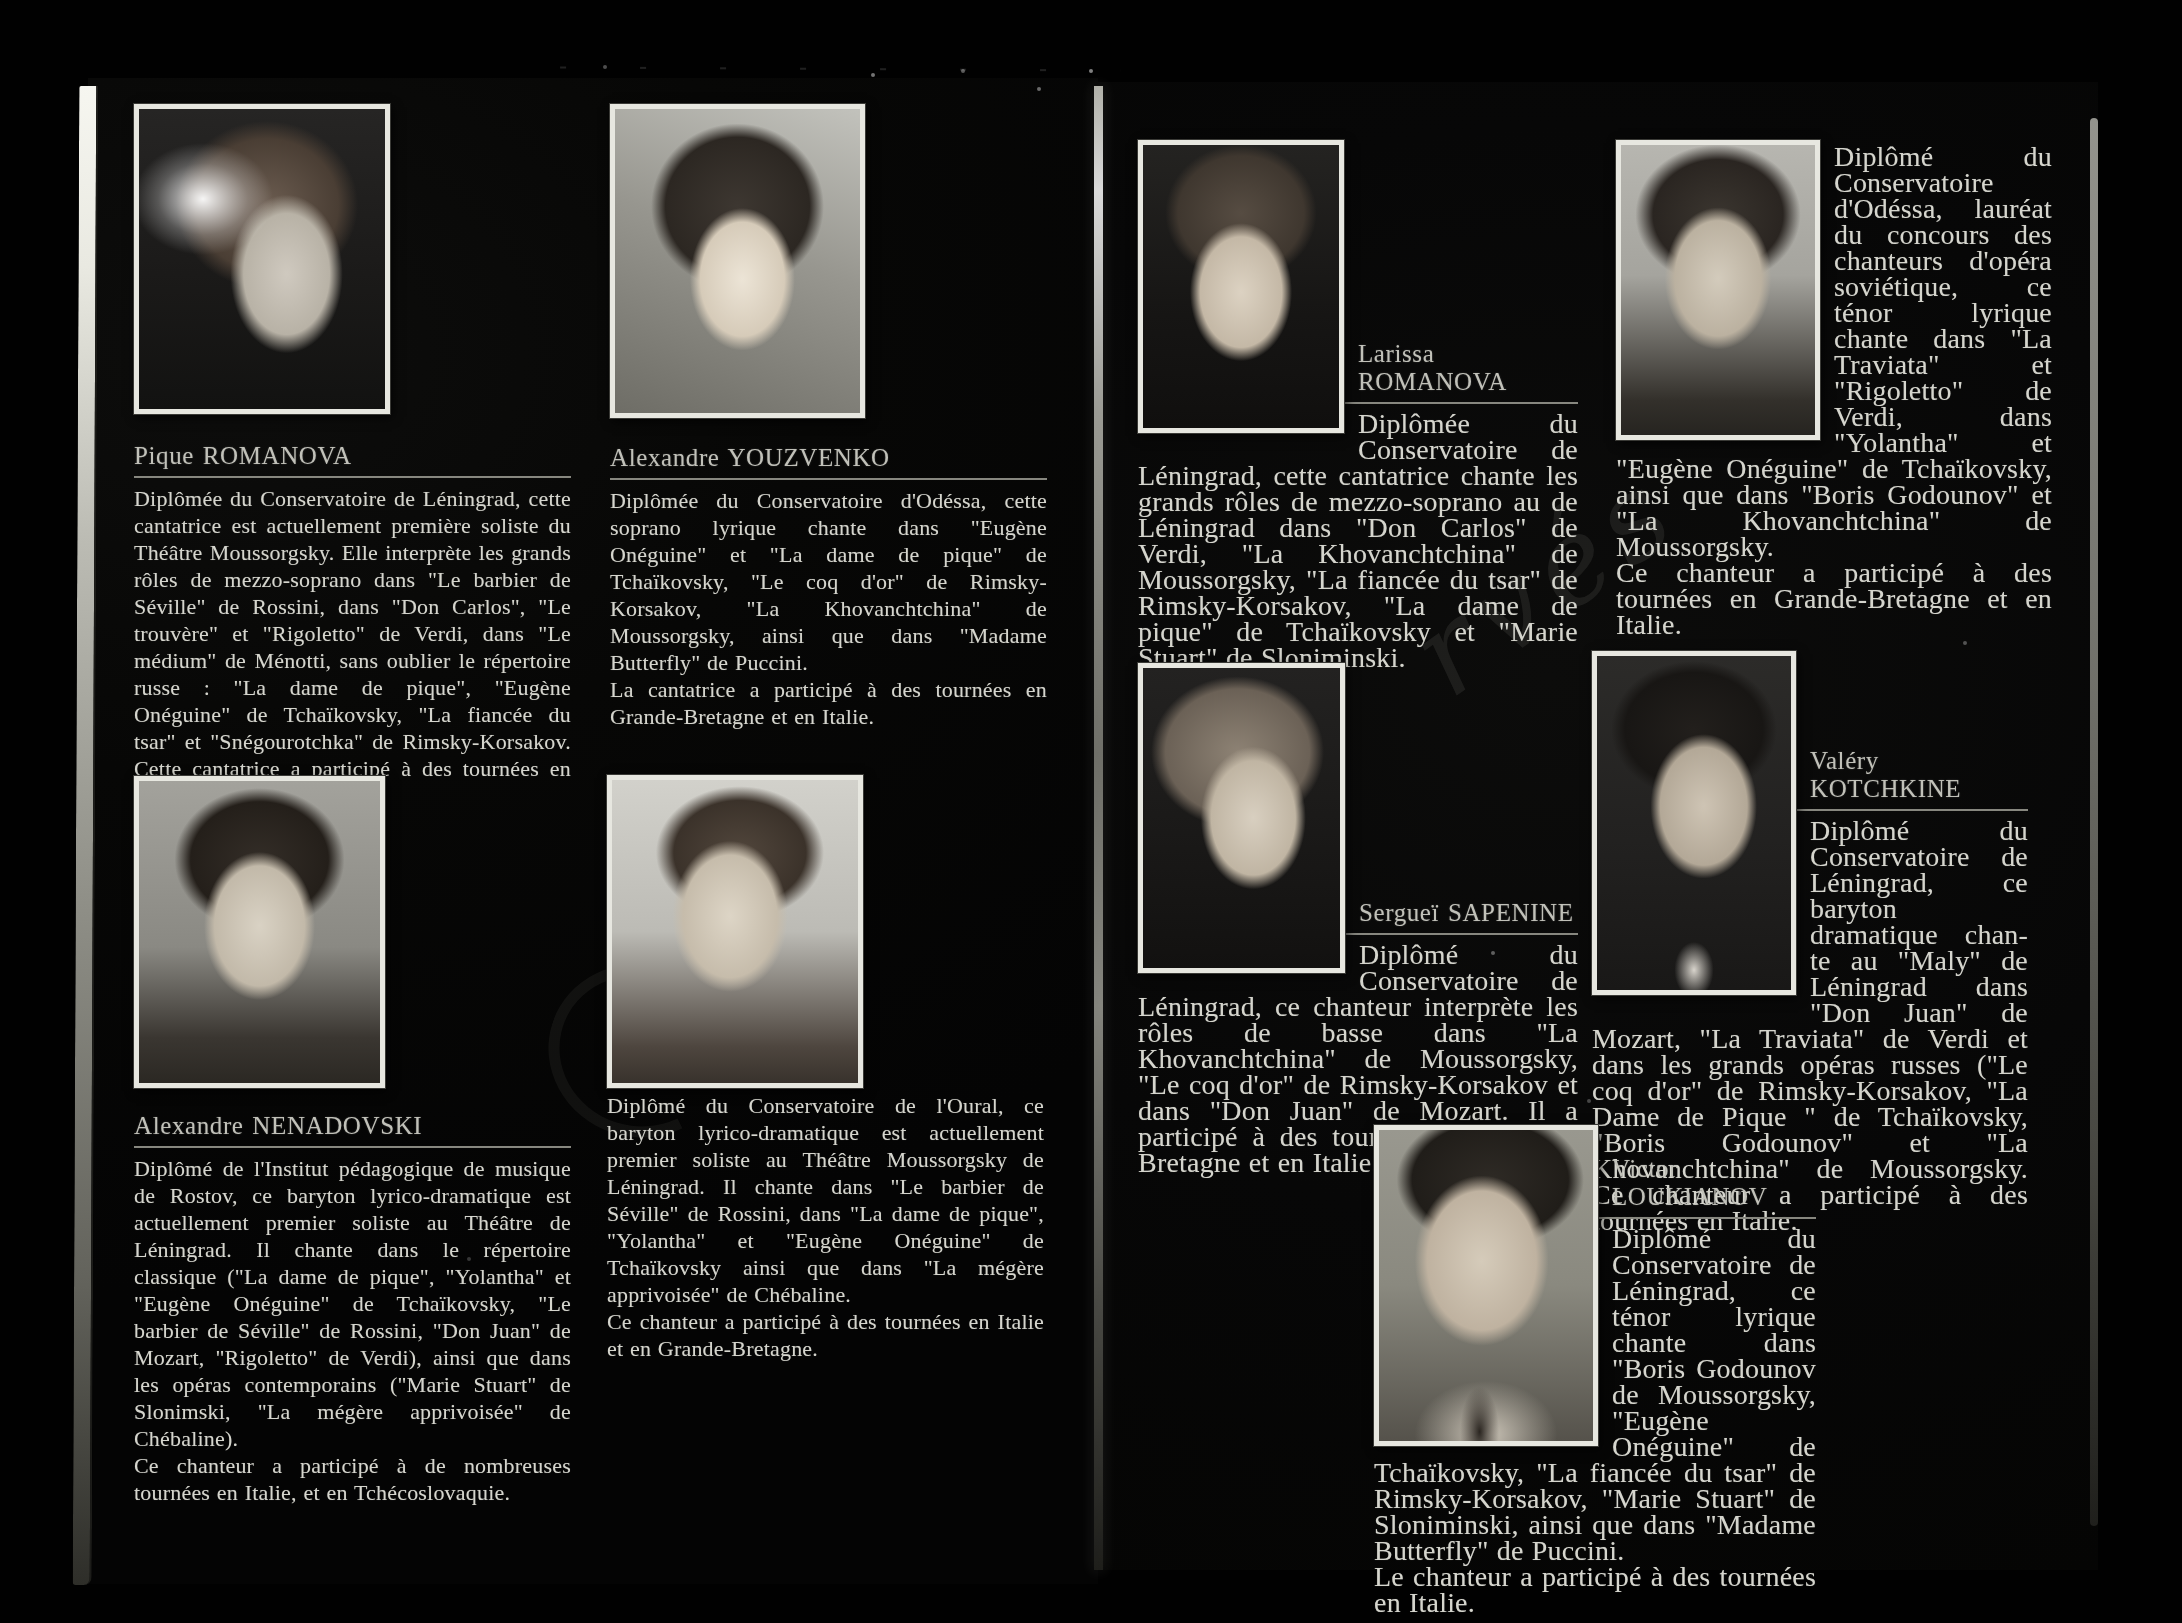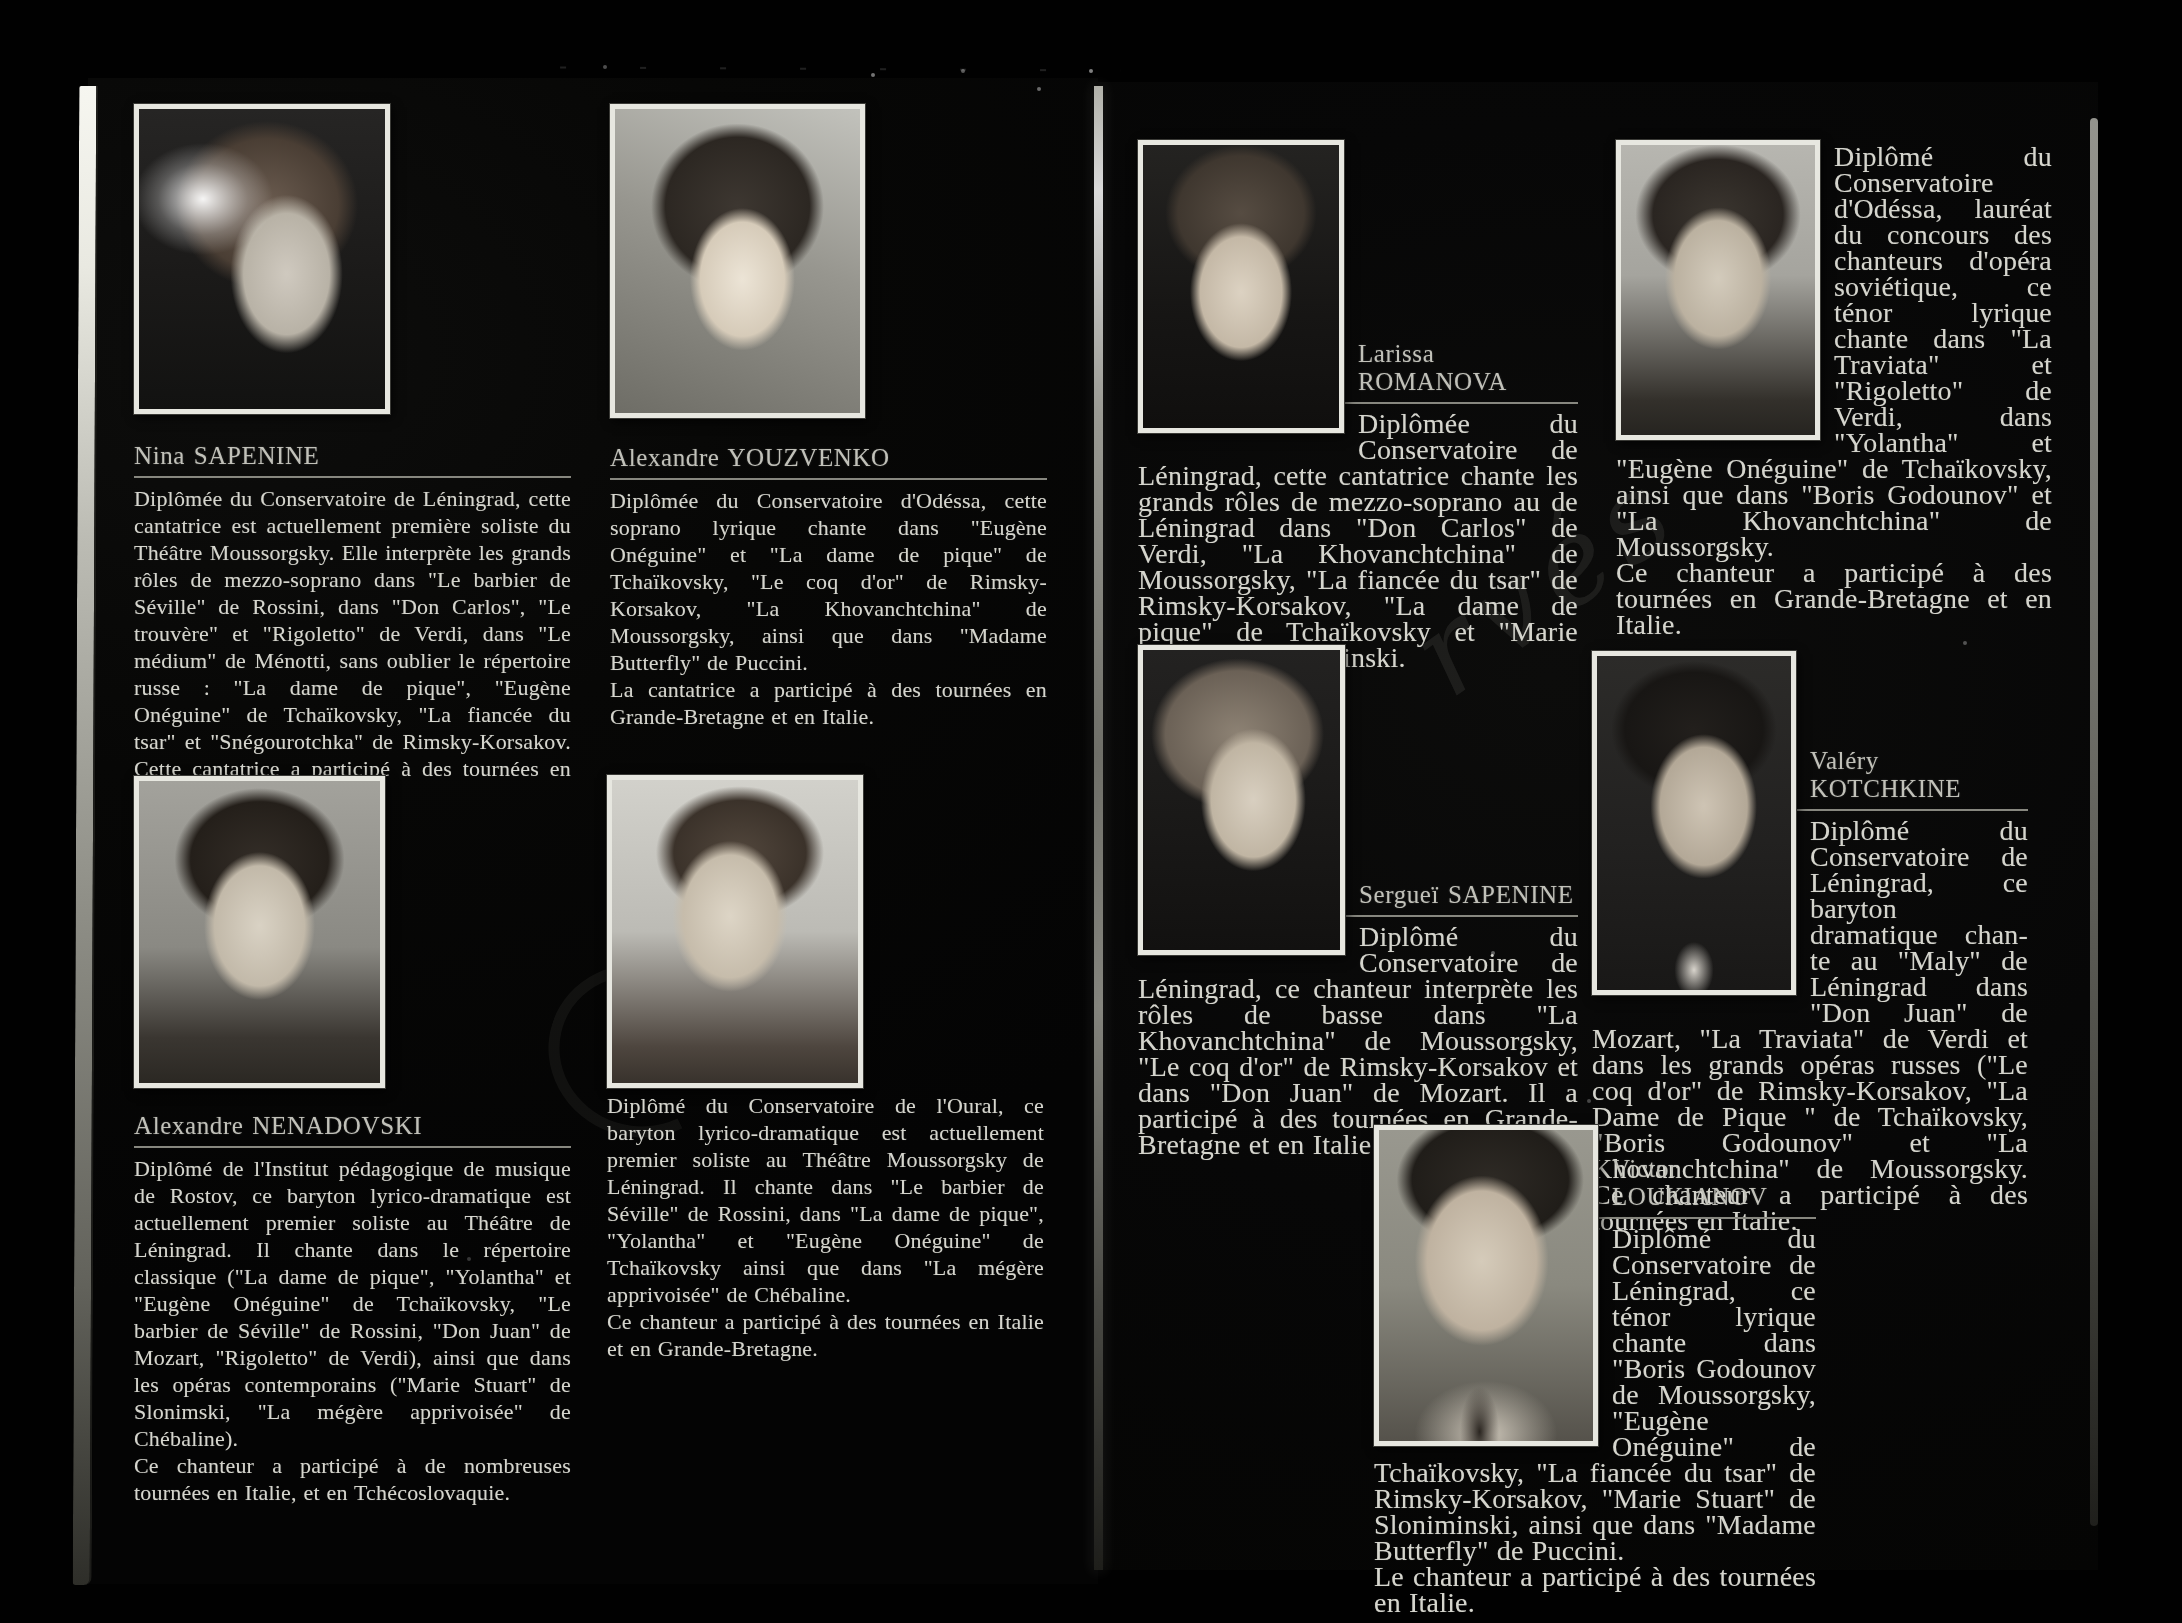--- a/index.html
+++ b/index.html
@@ -101,21 +101,21 @@
   <div class="edge-left"></div>
   <div class="edge-right"></div>
   <div class="gutter"></div>
   <div class="dash-marks"></div>
   <div class="specks"></div>
   <div class="watermark-arc"></div>
   <div class="watermark-script">rvés</div>
 
   <section class="artist lp" style="left:134px;top:104px;width:437px">
     <div class="photo inflow p1" style="width:246px;height:300px"></div>
-    <h2 style="margin-top:28px"><span>Nina SAPENINE</span></h2>
+    <h2 style="margin-top:28px"><span>Pique ROMANOVA</span></h2>
     <p>Diplômée du Conservatoire de Léningrad, cette cantatrice est actuellement première soliste du Théâtre Moussorgsky. Elle interprète les grands rôles de mezzo-soprano dans "Le barbier de Séville" de Rossini, dans "Don Carlos", "Le trouvère" et "Rigoletto" de Verdi, dans "Le médium" de Ménotti, sans oublier le répertoire russe : "La dame de pique", "Eugène Onéguine" de Tchaïkovsky, "La fiancée du tsar" et "Snégourotchka" de Rimsky-Korsakov. Cette cantatrice a participé à des tournées en Italie et en France.</p>
   </section>
 
   <section class="artist lp" style="left:610px;top:104px;width:437px">
     <div class="photo inflow p2" style="width:245px;height:304px"></div>
     <h2 style="margin-top:26px"><span>Alexandre YOUZVENKO</span></h2>
     <p>Diplômée du Conservatoire d'Odéssa, cette soprano lyrique chante dans "Eugène Onéguine" et "La dame de pique" de Tchaïkovsky, "Le coq d'or" de Rimsky-Korsakov, "La Khovanchtchina" de Moussorgsky, ainsi que dans "Madame Butterfly" de Puccini.
 La cantatrice a participé à des tournées en Grande-Bretagne et en Italie.</p>
   </section>
 
@@ -137,21 +137,21 @@
     <h2 style="padding-top:200px"><span>Larissa ROMANOVA</span></h2>
     <p>Diplômée du Conservatoire de Léningrad, cette cantatrice chante les grands rôles de mezzo-soprano au de Léningrad dans "Don Carlos" de Verdi, "La Khovanchtchina" de Moussorgsky, "La fiancée du tsar" de Rimsky-Korsakov, "La dame de pique" de Tchaïkovsky et "Marie Stuart" de Sloniminski.</p>
   </section>
 
   <section class="artist rp" style="left:1616px;top:140px;width:436px">
     <div class="photo fl p6" style="width:194px;height:290px"></div>
     <p>Diplômé du Conservatoire d'Odéssa, lauréat du concours des chanteurs d'opéra soviétique, ce ténor lyrique chante dans "La Traviata" et "Rigoletto" de Verdi, dans "Yolantha" et "Eugène Onéguine" de Tchaïkovsky, ainsi que dans "Boris Godounov" et "La Khovanchtchina" de Moussorgsky.
 Ce chanteur a participé à des tournées en Grande-Bretagne et en Italie.</p>
   </section>
 
-  <section class="artist rp" style="left:1138px;top:645px;width:440px">
+  <section class="artist rp" style="left:1138px;top:663px;width:440px">
     <div class="photo fl p7" style="width:197px;height:300px"></div>
     <h2 style="padding-top:236px"><span>Sergueï SAPENINE</span></h2>
     <p>Diplômé du Conservatoire de Léningrad, ce chanteur interprète les rôles de basse dans "La Khovanchtchina" de Moussorgsky, "Le coq d'or" de Rimsky-Korsakov et dans "Don Juan" de Mozart. Il a participé à des tournées en Grande-Bretagne et en Italie.</p>
   </section>
 
   <section class="artist rp" style="left:1592px;top:651px;width:436px">
     <div class="photo fl p8" style="width:194px;height:334px"></div>
     <h2 style="padding-top:96px"><span>Valéry KOTCHKINE</span></h2>
     <p>Diplômé du Conservatoire de Léningrad, ce baryton dramatique chan-te au "Maly" de Léningrad dans "Don Juan" de Mozart, "La Traviata" de Verdi et dans les grands opéras russes ("Le coq d'or" de Rimsky-Korsakov, "La Dame de Pique " de Tchaïkovsky, "Boris Godounov" et "La Khovanchtchina" de Moussorgsky. Ce chanteur a participé à des tournées en Italie.</p>
   </section>

